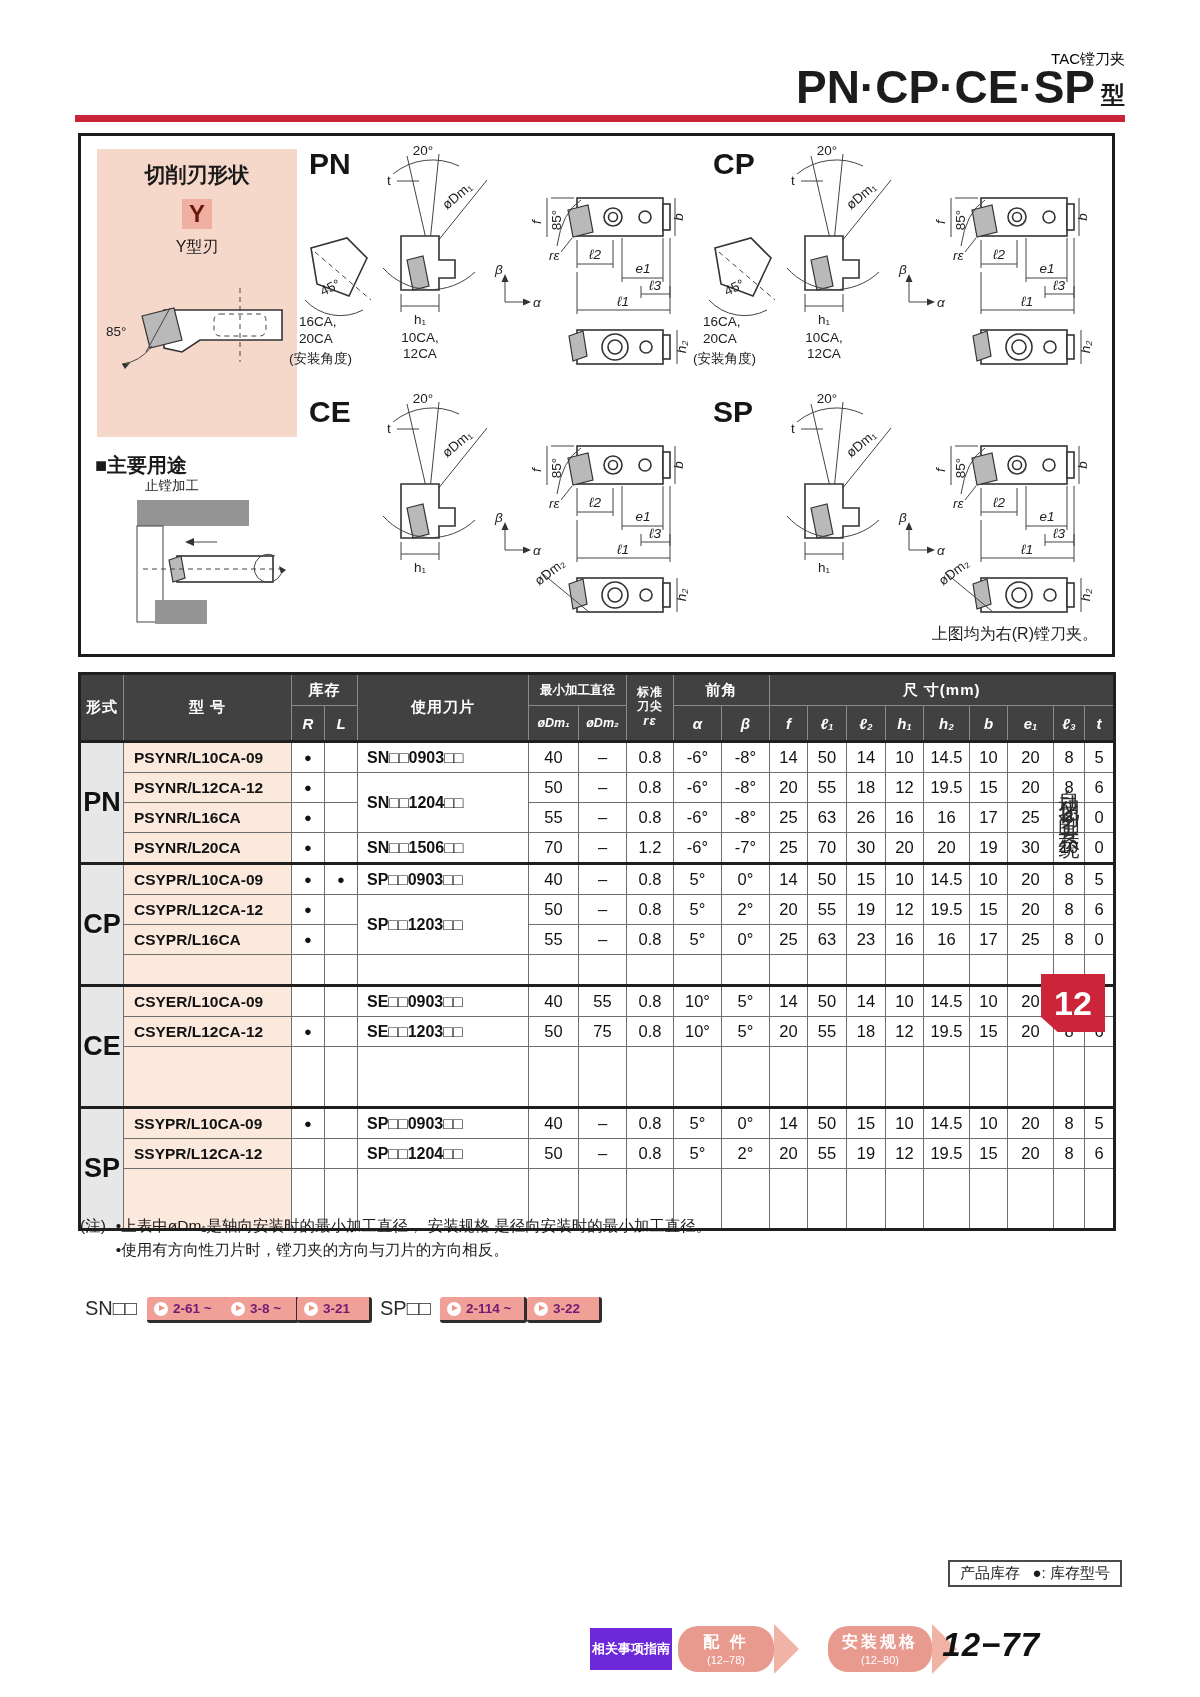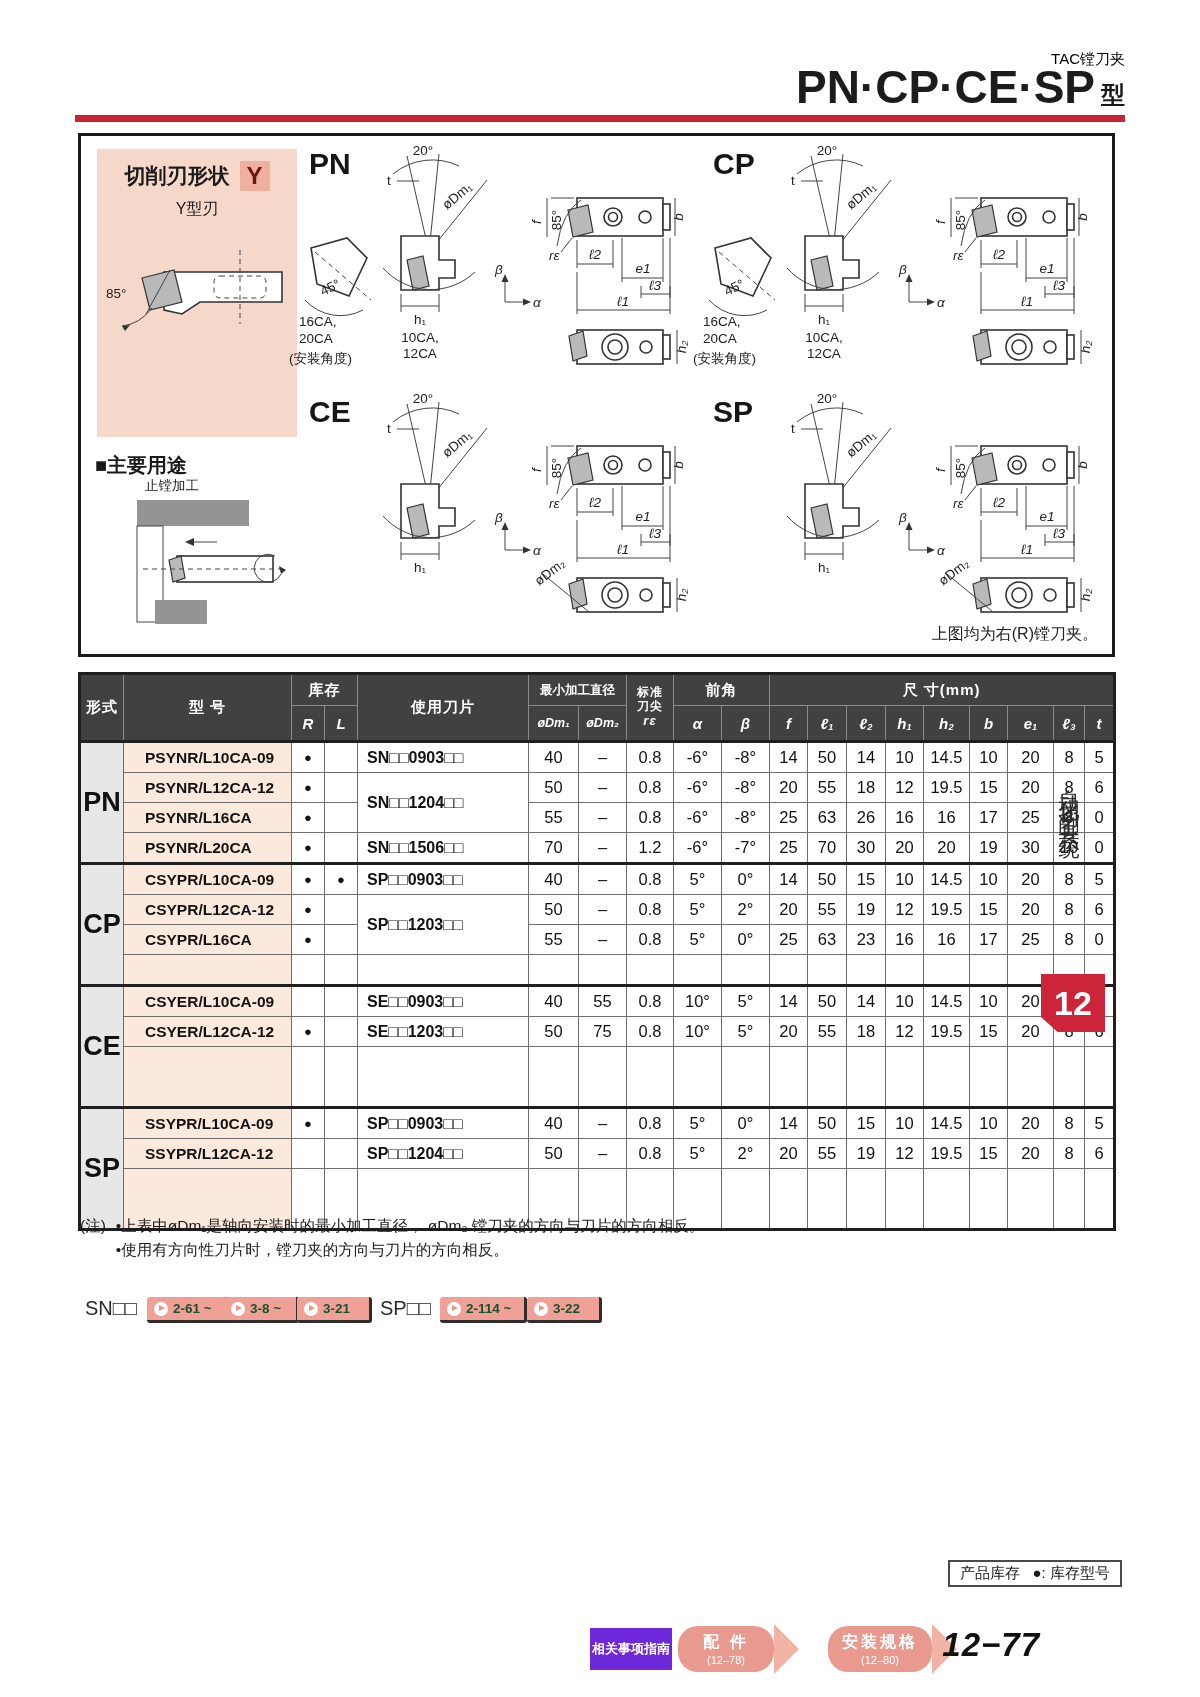--- a/index.html
+++ b/index.html
@@ -10,21 +10,21 @@
   
   #tagline{top:50px;left:75px;width:1050px;text-align:right;font-size:15px;color:#000000;}
   #main-title{top:60px;left:75px;width:1050px;text-align:right;}
   #main-title .big{font-size:46px;font-weight:bold;letter-spacing:0px;color:#1c1c1c;}
   #main-title .suffix{font-size:24px;font-weight:bold;margin-left:6px;}
   #rule{top:115px;left:75px;width:1050px;height:7px;background:#c82336;}
 
   
   #diagram-box{top:133px;left:78px;width:1031px;height:518px;border:3px solid #1b1b1b;background:#fff;}
   .pink-panel{position:absolute;left:16px;top:13px;width:200px;height:288px;background:#f6d8cb;}
-  .pp-title-row{display:flex;align-items:center;justify-content:center;margin-top:12px;gap:10px;}
+  .pp-title-row{display:flex;align-items:center;justify-content:center;margin-top:12px;gap:10px;flex-direction:column;}
   .pp-title{font-size:21px;font-weight:bold;}
   .y-badge{width:30px;height:30px;background:#f0b0a1;color:#6b170d;font-weight:bold;font-size:24px;
            display:flex;align-items:center;justify-content:center;}
   .pp-sub{text-align:center;font-size:16px;margin-top:8px;}
   .pp-draw{display:block;margin:22px auto 0 auto;}
   .usage-title{position:absolute;left:14px;top:316px;font-size:20px;font-weight:bold;}
   .usage-draw{position:absolute;left:34px;top:340px;}
   .dpanel{position:absolute;width:402px;height:232px;}
   #panel-pn{left:208px;top:4px;}
   #panel-cp{left:612px;top:4px;}
@@ -50,33 +50,33 @@
   #main-table .hr1 th{height:30px;font-size:15px;letter-spacing:1px;}
   #main-table .hr2 th{height:34px;font-size:15px;font-style:italic;}
   #main-table th.small{font-size:12.5px;letter-spacing:0;}
   #main-table th.tip{font-size:12px;font-style:normal;line-height:1.15;}
   #main-table th.tip .re{font-style:italic;font-size:13px;}
   #main-table td{border:1px solid #6e6e6e;height:29px;padding:0;font-size:16.5px;text-align:center;
                  vertical-align:middle;color:#111;background:#fff;overflow:hidden;white-space:nowrap;}
   #main-table tr.group-start td{border-top:3px solid #1f1f1f;}
   #main-table tr.tall td{height:59px;}
   #main-table td.form-cell{background:#e7e7e7;font-size:27px;font-weight:bold;}
-  #main-table td.model-cell{background:#fbe9de;font-weight:bold;font-size:15.5px;text-align:left;padding-left:21px;}
+  #main-table td.model-cell{background:#fbe9de;font-weight:bold;font-size:15.5px;text-align:left;padding-left:10px;}
   #main-table td.insert-cell{font-weight:bold;font-size:16px;text-align:left;padding-left:9px;}
   #main-table td.dot-cell{font-size:13px;}
 
   
   #notes{top:1214px;left:80px;font-size:15.5px;line-height:1.55;display:flex;gap:10px;}
   #notes .nbody div{white-space:nowrap;}
 
   
   .lk-label{position:absolute;font-size:20px;color:#2a2a2a;top:1297px;}
   .plink{position:absolute;top:1297px;height:23px;display:flex;align-items:center;gap:5px;padding:0 7px;
          background:#f0a096;border-radius:3px;border-right:3px solid #2e2e2e;border-bottom:3px solid #2e2e2e;
-         font-weight:bold;font-size:13.5px;color:#14532d;}
+         font-weight:bold;font-size:13.5px;color:#701a75;}
   .cir{width:14px;height:14px;background:#fff;border-radius:50%;position:relative;flex:0 0 14px;}
   .cir::after{content:'';position:absolute;left:5px;top:3.5px;border-left:6px solid #ec9486;
               border-top:3.5px solid transparent;border-bottom:3.5px solid transparent;}
 
   
   #stock-legend{top:1560px;left:948px;border:2px solid #4a4a4a;padding:2px 10px;font-size:15px;background:#fff;}
 
   
   #guide-box{top:1628px;left:590px;width:82px;height:42px;background:#6d28d9;color:#fff;font-size:13px;
              font-weight:bold;display:flex;align-items:center;justify-content:center;text-align:center;}
@@ -744,21 +744,21 @@
         <td class="val-cell"></td>
         <td class="val-cell"></td>
         <td class="val-cell"></td>
       </tr>
     </tbody>
 </table>
 
 <div class="abs" id="notes">
   <div>(注)</div>
   <div class="nbody">
-    <div>•上表中øDm₁是轴向安装时的最小加工直径， øDm₂ 镗刀夹的方向与刀片的方向相反。</div>
+    <div>•上表中øDm₁是轴向安装时的最小加工直径， 安装规格 是径向安装时的最小加工直径。</div>
     <div>•使用有方向性刀片时，镗刀夹的方向与刀片的方向相反。</div>
   </div>
 </div>
 
 <div class="abs lk-label" style="left:85px">SN□□</div>
 <div class="plink" style="left:147px;width:64px">
   <span class="cir"></span>
   <span>2-61 ~</span>
 </div>
 <div class="plink" style="left:224px;width:58px">

